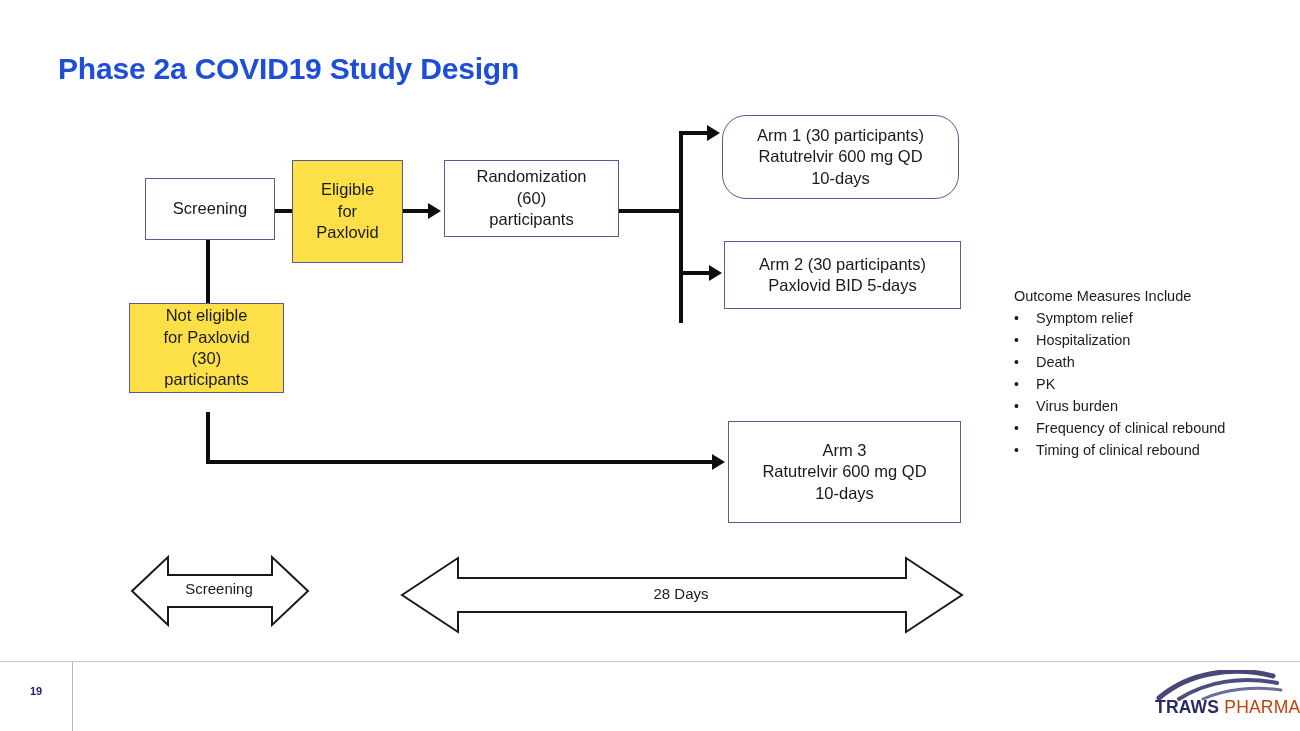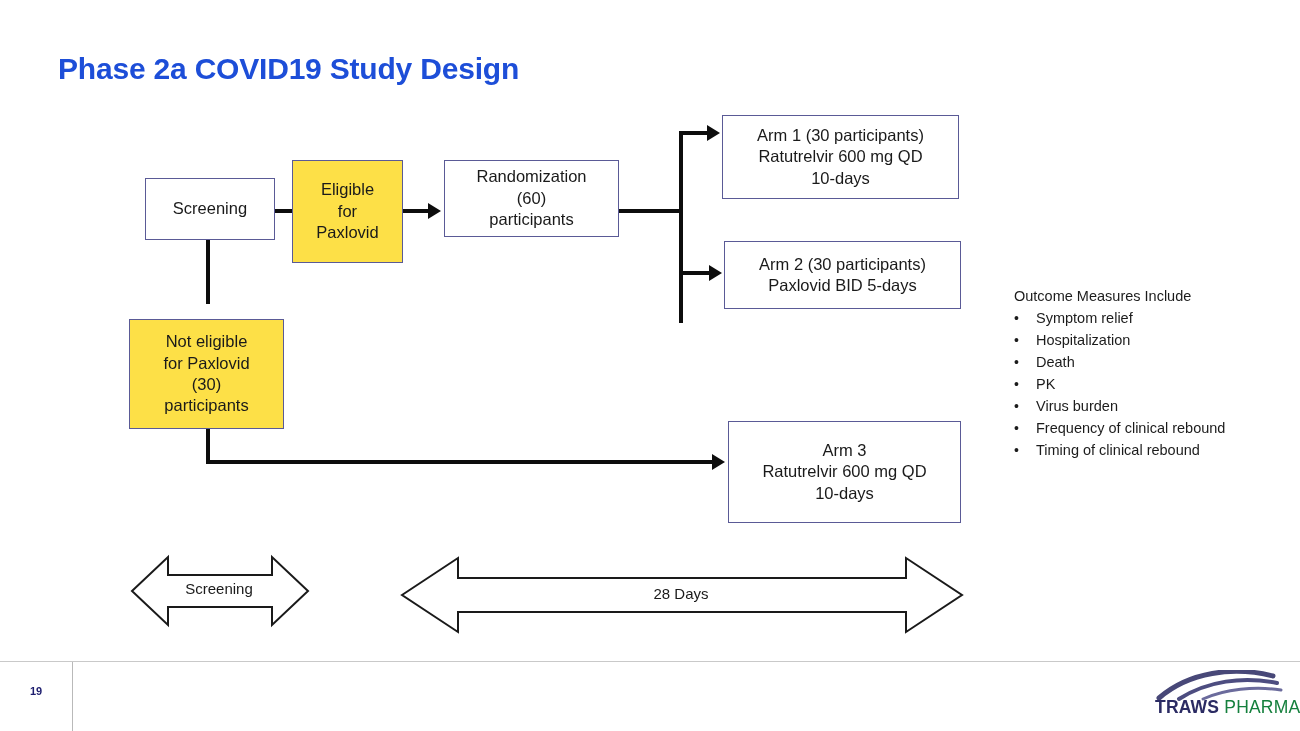--- a/index.html
+++ b/index.html
@@ -44,24 +44,24 @@
     font-size: 16.5px;
     line-height: 1.30;
     padding: 2px 4px;
   }
   .fill-white { background: #ffffff; }
   .fill-gray  { background: #fde047; }
 
   #box-screening     { left:145px; top:178px; width:130px; height:62px; }
   #box-eligible      { left:292px; top:160px; width:111px; height:103px; }
   #box-randomization { left:444px; top:160px; width:175px; height:77px; }
-  #box-arm1          { left:722px; top:115px; width:237px; height:84px;  }
+  #box-arm1          { left:722px; top:115px; width:237px; height:84px;border-radius:24px;  }
   #box-arm2          { left:724px; top:241px; width:237px; height:68px;  }
   #box-arm3          { left:728px; top:421px; width:233px; height:102px;  }
-  #box-noteligible   { left:129px; top:303px; width:155px; height:110px;margin-top:16px; }
+  #box-noteligible   { left:129px; top:303px; width:155px; height:90px; }
 
   
   .conn {
     position: absolute;
     background: #0d0d0d;
   }
   .conn-h { height: 4px; }
   .conn-v { width: 4px; }
 
   
@@ -183,21 +183,21 @@
     font-size: 17.5px;
     letter-spacing: 0.2px;
     white-space: nowrap;
   }
   #logo-traws {
     font-weight: bold;
     color: #2b2b63;
   }
   #logo-pharma {
     font-weight: normal;
-    color: #15803d;
+    color: #c2410c;
   }
 </style>
 </head>
 <body>
 
 <div id="slide">
 
   <div id="slide-title">Phase 2a COVID19 Study Design</div>
 
   <div class="conn conn-h" id="ln-scr-elig"></div>

